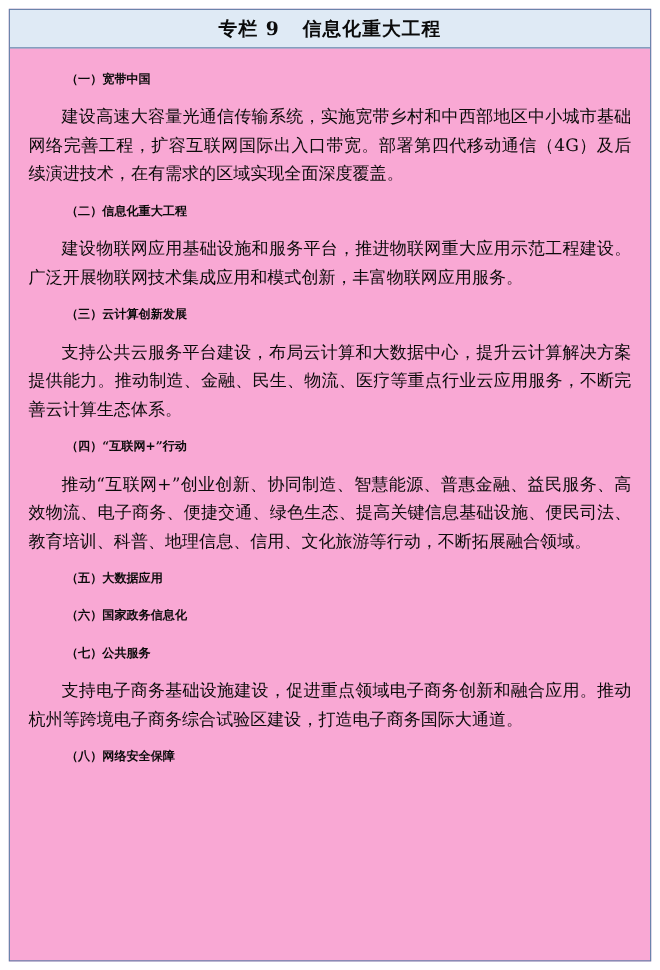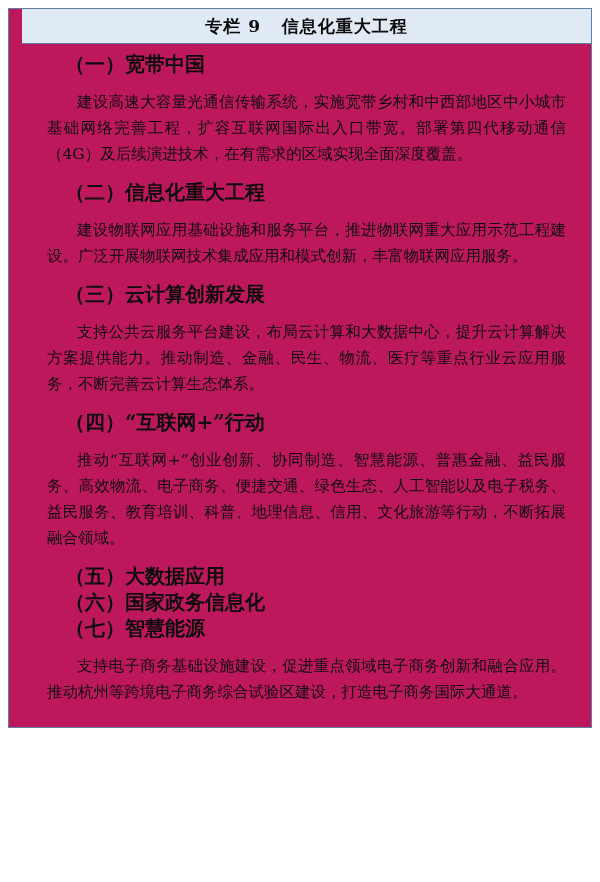--- a/index.html
+++ b/index.html
@@ -10,26 +10,25 @@
     width: 600px;
     height: 882px;
     background: #ffffff;
     font-family: "DejaVu Sans", "Liberation Sans", sans-serif;
   }
   .box {
     position: absolute;
     left: 8px;
     top: 8px;
     width: 584px;
-    height: 720px;
+    height: 866px;
     box-sizing: border-box;
     border: 1px solid #5d7fa8;
-    background: #be185d;
+    background: #f9a8d4;
     overflow: hidden;
-    padding-left: 13px;
   }
   .title-bar {
     height: 34px;
     border-bottom: 1px solid #5d7fa8;
     display: flex;
     align-items: center;
     justify-content: center;
     background: #dfeaf5;
   }
   .title {
@@ -39,35 +38,35 @@
     color: #0b0b0b;
     letter-spacing: 1px;
     white-space: pre;
   }
   .content {
     padding: 7px 13px 0 13px;
   }
   .sec-head {
     font-family: "DejaVu Serif", "Liberation Serif", serif;
     font-weight: bold;
-    font-size: 20px;
+    font-size: 11px;
     color: #0b0b0b;
     line-height: 26px;
     text-indent: 30px;
-    margin: 0;
+    margin: 8px;
   }
   .para {
     font-family: "DejaVu Serif", "Liberation Serif", serif;
     font-size: 15.5px;
     color: #0b0b0b;
     line-height: 26px;
     text-align: justify;
     text-justify: inter-ideograph;
     text-indent: 30px;
-    margin: 12px;
+    margin: 4px;
   }
 </style>
 </head>
 <body>
 
 <div class="box">
   <div class="title-bar">
     <div class="title">专栏 9   信息化重大工程</div>
   </div>
   <div class="content">
@@ -75,24 +74,25 @@
     <div class="sec-head">（一）宽带中国</div>
     <div class="para">建设高速大容量光通信传输系统，实施宽带乡村和中西部地区中小城市基础网络完善工程，扩容互联网国际出入口带宽。部署第四代移动通信（4G）及后续演进技术，在有需求的区域实现全面深度覆盖。</div>
 
     <div class="sec-head">（二）信息化重大工程</div>
     <div class="para">建设物联网应用基础设施和服务平台，推进物联网重大应用示范工程建设。广泛开展物联网技术集成应用和模式创新，丰富物联网应用服务。</div>
 
     <div class="sec-head">（三）云计算创新发展</div>
     <div class="para">支持公共云服务平台建设，布局云计算和大数据中心，提升云计算解决方案提供能力。推动制造、金融、民生、物流、医疗等重点行业云应用服务，不断完善云计算生态体系。</div>
 
     <div class="sec-head">（四）“互联网+”行动</div>
-    <div class="para">推动“互联网+”创业创新、协同制造、智慧能源、普惠金融、益民服务、高效物流、电子商务、便捷交通、绿色生态、人工智能以及电子税务、益民服务、教育培训、科普、地理信息、信用、文化旅游等行动，不断拓展融合领域。</div>
+    <div class="para">推动“互联网+”创业创新、协同制造、智慧能源、普惠金融、益民服务、高效物流、电子商务、便捷交通、绿色生态、提高关键信息基础设施、便民司法、教育培训、科普、地理信息、信用、文化旅游等行动，不断拓展融合领域。</div>
 
     <div class="sec-head">（五）大数据应用</div>
 
     <div class="sec-head">（六）国家政务信息化</div>
 
-    <div class="sec-head">（七）智慧能源</div>
+    <div class="sec-head">（七）公共服务</div>
     <div class="para">支持电子商务基础设施建设，促进重点领域电子商务创新和融合应用。推动杭州等跨境电子商务综合试验区建设，打造电子商务国际大通道。</div>
 
+    <div class="sec-head">（八）网络安全保障</div>
 
   </div>
 </div>
 
 </body></html>

